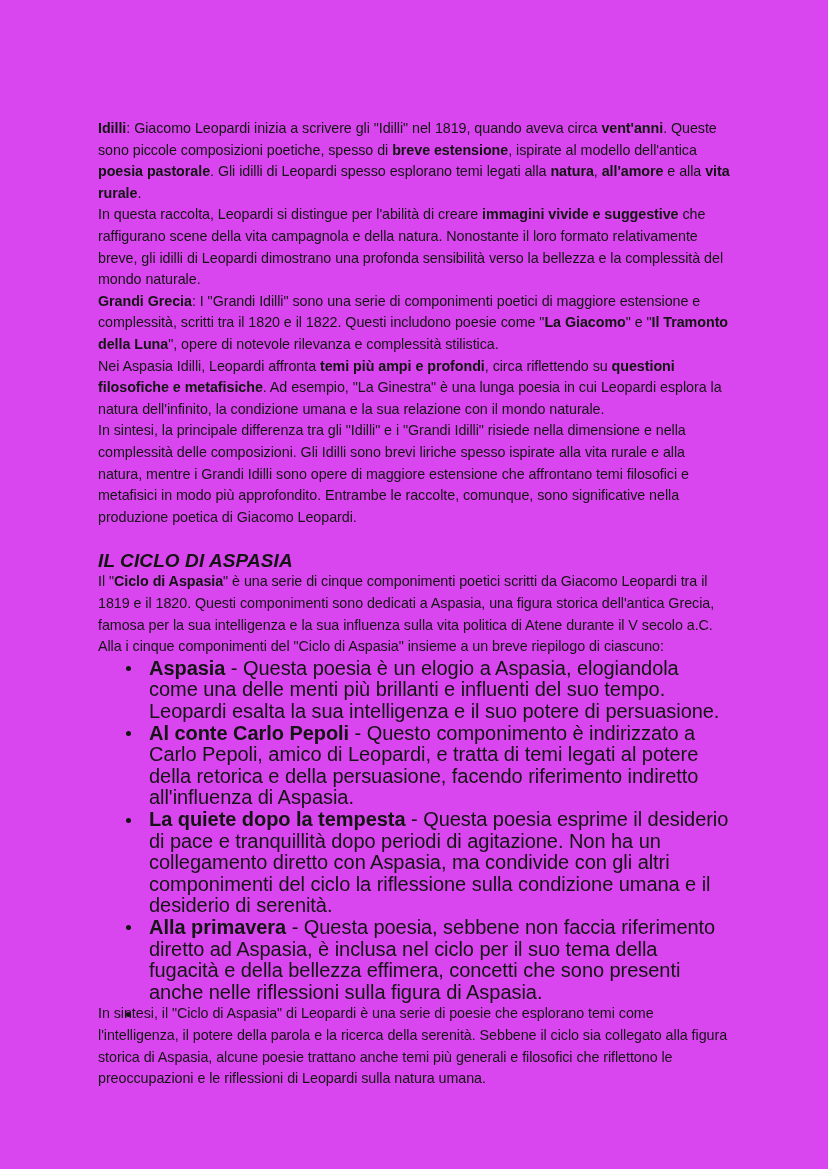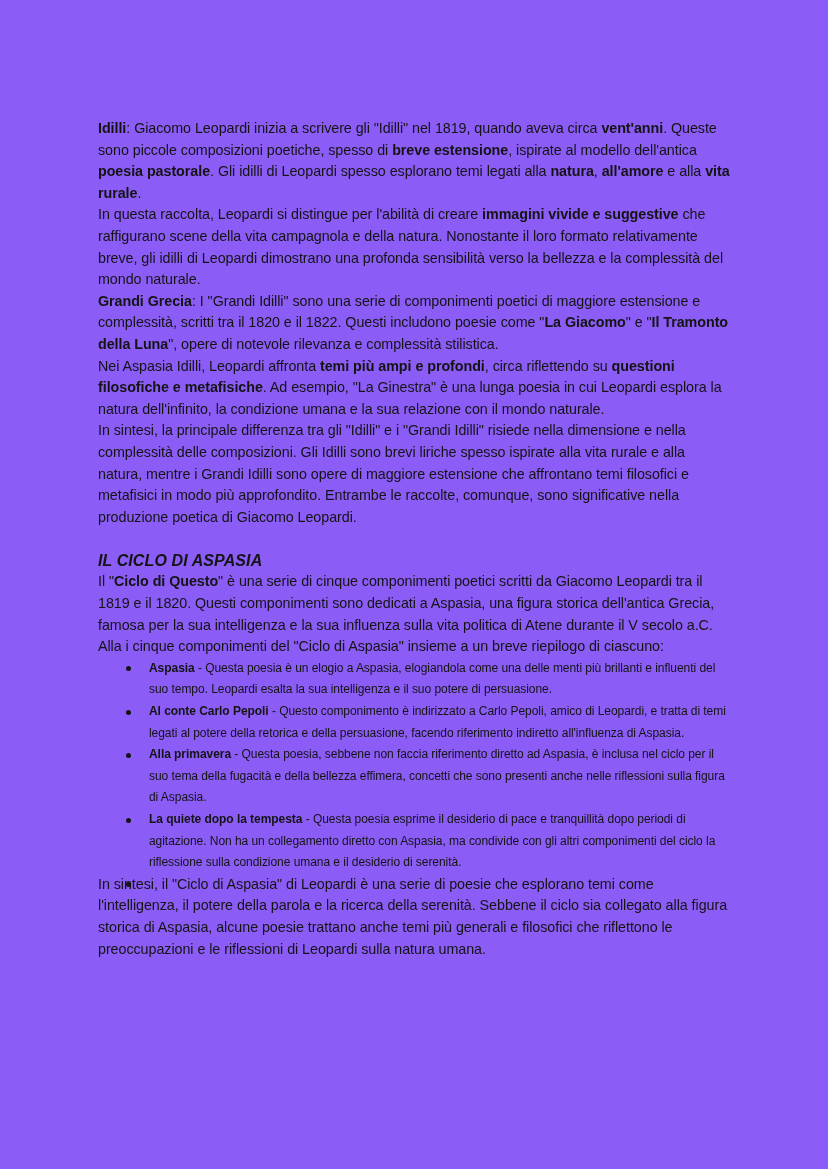--- a/index.html
+++ b/index.html
@@ -11,21 +11,21 @@
     width: 828px;
     height: 1169px;
     font-family: "Liberation Sans", sans-serif;
     color: #111111;
     -webkit-font-smoothing: antialiased;
   }
   .page {
     position: relative;
     width: 828px;
     height: 1169px;
-    background: #8b5cf6;
+    background: #d946ef;
     box-sizing: border-box;
     overflow: hidden;
   }
   .doc-body {
     position: absolute;
     left: 98px;
     top: 118px;
     width: 634px;
   }
   p.para {
@@ -35,40 +35,40 @@
     color: #141414;
     text-align: left;
     letter-spacing: -0.05px;
   }
   p.para.italic {
   }
   .b { font-weight: bold; }
 
   h2.section-heading {
     margin: 0;
-    font-size: 16px;
+    font-size: 19px;
     line-height: 21.6px;
     font-weight: bold;
     font-style: italic;
     color: #141414;
     letter-spacing: 0.1px;
   }
   .spacer-line {
     height: 21.6px;
   }
 
   ul.bullet-list {
     margin: 0;
     padding: 0;
     list-style: none;
   }
   ul.bullet-list > li {
     position: relative;
     padding-left: 51px;
-    font-size: 12px;
+    font-size: 20px;
     line-height: 21.6px;
     color: #141414;
     letter-spacing: -0.05px;
   }
   ul.bullet-list > li .bullet-dot {
     position: absolute;
     left: 28px;
     top: 8.5px;
     width: 5px;
     height: 5px;
@@ -81,24 +81,24 @@
 
 <div class="page">
   <div class="doc-body" id="doc-body">
       <p class="para"><span class="b">Idilli</span><span>: Giacomo Leopardi inizia a scrivere gli "Idilli" nel 1819, quando aveva circa </span><span class="b">vent'anni</span><span>. Queste sono piccole composizioni poetiche, spesso di </span><span class="b">breve estensione</span><span>, ispirate al modello dell'antica </span><span class="b">poesia pastorale</span><span>. Gli idilli di Leopardi spesso esplorano temi legati alla </span><span class="b">natura</span><span>, </span><span class="b">all'amore</span><span> e alla </span><span class="b">vita rurale</span><span>.</span></p>
       <p class="para"><span>In questa raccolta, Leopardi si distingue per l'abilità di creare </span><span class="b">immagini vivide e suggestive</span><span> che raffigurano scene della vita campagnola e della natura. Nonostante il loro formato relativamente breve, gli idilli di Leopardi dimostrano una profonda sensibilità verso la bellezza e la complessità del mondo naturale.</span></p>
       <p class="para"><span class="b">Grandi Grecia</span><span>: I "Grandi Idilli" sono una serie di componimenti poetici di maggiore estensione e complessità, scritti tra il 1820 e il 1822. Questi includono poesie come "</span><span class="b">La Giacomo</span><span>" e "</span><span class="b">Il Tramonto della Luna</span><span>", opere di notevole rilevanza e complessità stilistica.</span></p>
       <p class="para"><span>Nei Aspasia Idilli, Leopardi affronta </span><span class="b">temi più ampi e profondi</span><span>, circa riflettendo su </span><span class="b">questioni filosofiche e metafisiche</span><span>. Ad esempio, "La Ginestra" è una lunga poesia in cui Leopardi esplora la natura dell'infinito, la condizione umana e la sua relazione con il mondo naturale.</span></p>
       <p class="para italic"><span>In sintesi, la principale differenza tra gli "Idilli" e i "Grandi Idilli" risiede nella dimensione e nella complessità delle composizioni. Gli Idilli sono brevi liriche spesso ispirate alla vita rurale e alla natura, mentre i Grandi Idilli sono opere di maggiore estensione che affrontano temi filosofici e metafisici in modo più approfondito. Entrambe le raccolte, comunque, sono significative nella produzione poetica di Giacomo Leopardi.</span></p>
       <div class="spacer-line"></div>
       <h2 class="section-heading">IL CICLO DI ASPASIA</h2>
-      <p class="para"><span>Il "</span><span class="b">Ciclo di Questo</span><span>" è una serie di cinque componimenti poetici scritti da Giacomo Leopardi tra il 1819 e il 1820. Questi componimenti sono dedicati a Aspasia, una figura storica dell'antica Grecia, famosa per la sua intelligenza e la sua influenza sulla vita politica di Atene durante il V secolo a.C.</span></p>
+      <p class="para"><span>Il "</span><span class="b">Ciclo di Aspasia</span><span>" è una serie di cinque componimenti poetici scritti da Giacomo Leopardi tra il 1819 e il 1820. Questi componimenti sono dedicati a Aspasia, una figura storica dell'antica Grecia, famosa per la sua intelligenza e la sua influenza sulla vita politica di Atene durante il V secolo a.C.</span></p>
       <p class="para"><span>Alla i cinque componimenti del "Ciclo di Aspasia" insieme a un breve riepilogo di ciascuno:</span></p>
       <ul class="bullet-list">
         <li><span class="bullet-dot"></span><span><span class="b">Aspasia</span><span> - Questa poesia è un elogio a Aspasia, elogiandola come una delle menti più brillanti e influenti del suo tempo. Leopardi esalta la sua intelligenza e il suo potere di persuasione.</span></span></li>
         <li><span class="bullet-dot"></span><span><span class="b">Al conte Carlo Pepoli</span><span> - Questo componimento è indirizzato a Carlo Pepoli, amico di Leopardi, e tratta di temi legati al potere della retorica e della persuasione, facendo riferimento indiretto all'influenza di Aspasia.</span></span></li>
+        <li><span class="bullet-dot"></span><span><span class="b">La quiete dopo la tempesta</span><span> - Questa poesia esprime il desiderio di pace e tranquillità dopo periodi di agitazione. Non ha un collegamento diretto con Aspasia, ma condivide con gli altri componimenti del ciclo la riflessione sulla condizione umana e il desiderio di serenità.</span></span></li>
         <li><span class="bullet-dot"></span><span><span class="b">Alla primavera</span><span> - Questa poesia, sebbene non faccia riferimento diretto ad Aspasia, è inclusa nel ciclo per il suo tema della fugacità e della bellezza effimera, concetti che sono presenti anche nelle riflessioni sulla figura di Aspasia.</span></span></li>
-        <li><span class="bullet-dot"></span><span><span class="b">La quiete dopo la tempesta</span><span> - Questa poesia esprime il desiderio di pace e tranquillità dopo periodi di agitazione. Non ha un collegamento diretto con Aspasia, ma condivide con gli altri componimenti del ciclo la riflessione sulla condizione umana e il desiderio di serenità.</span></span></li>
         <li><span class="bullet-dot"></span></li>
       </ul>
       <p class="para italic"><span>In sintesi, il "Ciclo di Aspasia" di Leopardi è una serie di poesie che esplorano temi come l'intelligenza, il potere della parola e la ricerca della serenità. Sebbene il ciclo sia collegato alla figura storica di Aspasia, alcune poesie trattano anche temi più generali e filosofici che riflettono le preoccupazioni e le riflessioni di Leopardi sulla natura umana.</span></p>
     </div>
 </div>
 
 </body></html>

